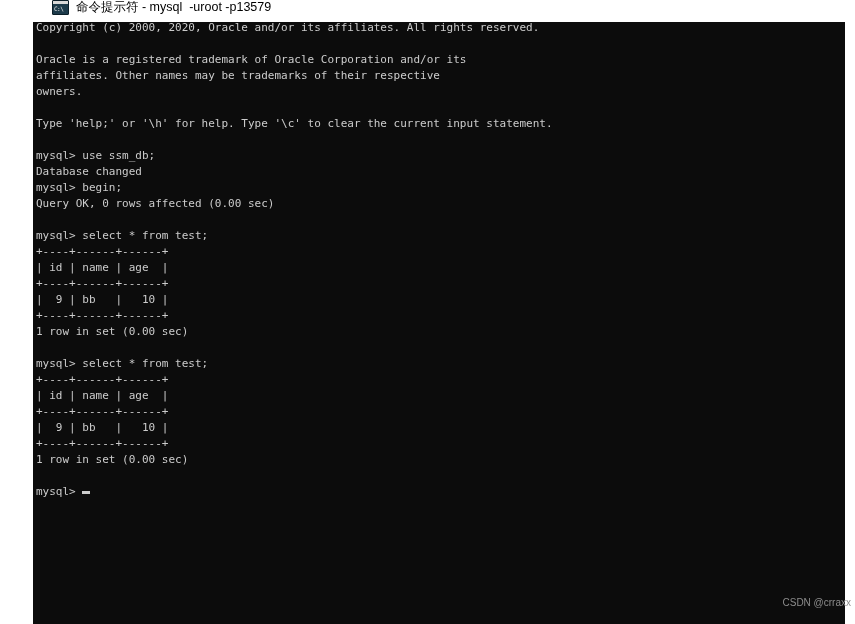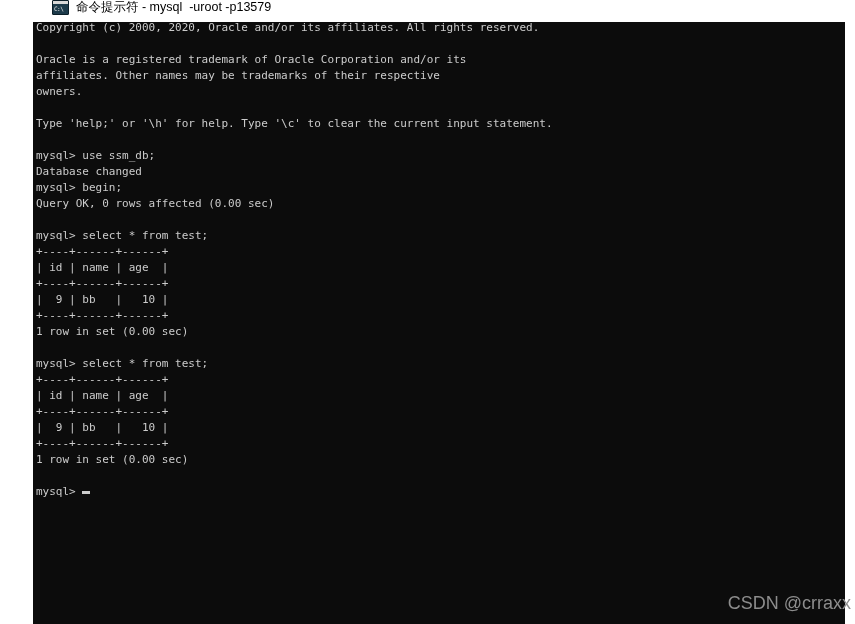--- a/index.html
+++ b/index.html
@@ -101,21 +101,21 @@
     vertical-align: baseline;
     margin-bottom: 1px;
   }
 
   
   .watermark {
     position: absolute;
     right: 4px;
     bottom: 12px;
     font-family: "Liberation Sans", sans-serif;
-    font-size: 18px;
+    font-size: 10px;
     line-height: 18px;
     color: #8d8d8d;
     white-space: pre;
     mix-blend-mode: normal;
     z-index: 5;
   }
 </style>
 </head>
 <body>
 

